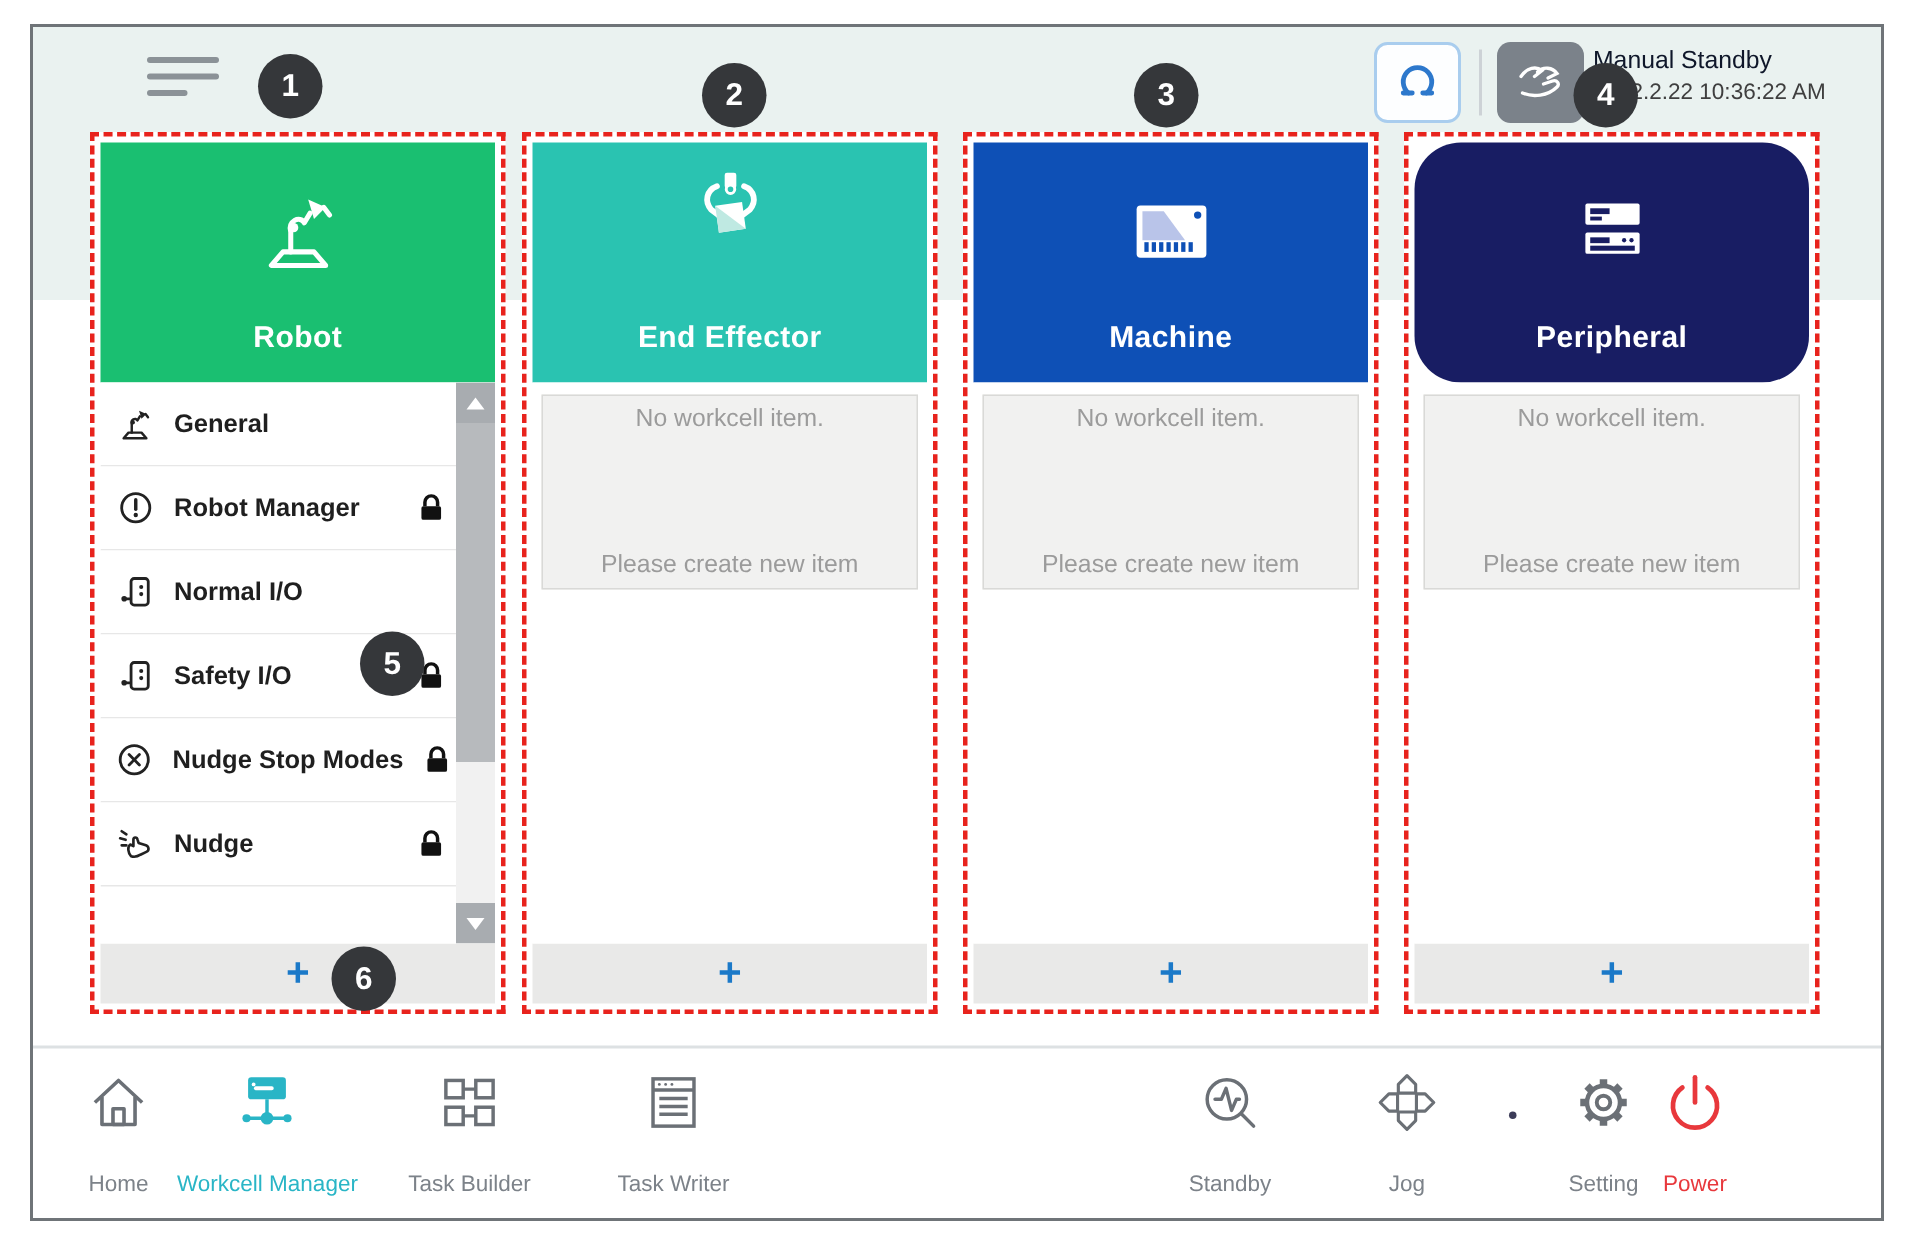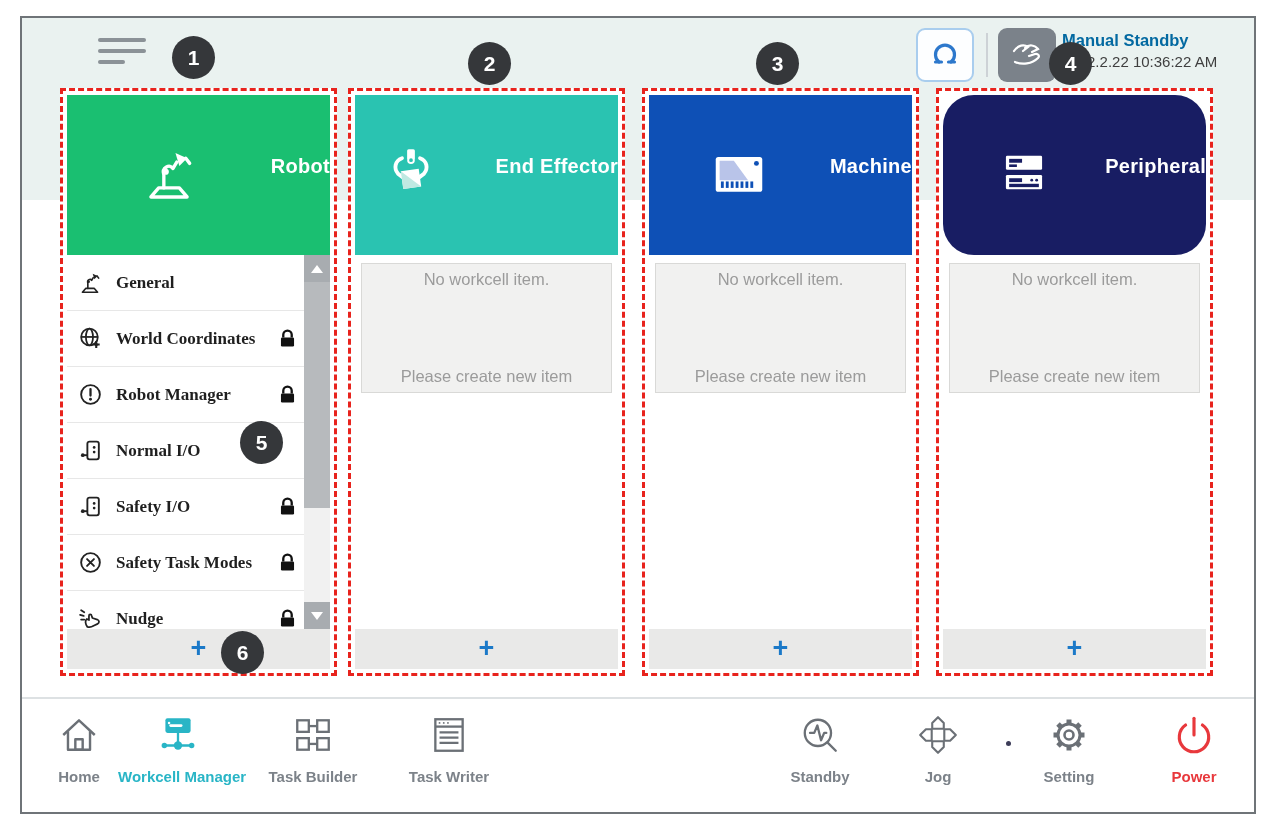--- a/index.html
+++ b/index.html
@@ -14,37 +14,37 @@
   .hamburger .bar{height:4px;background:#8b9297;border-radius:2px;margin-bottom:7px;}
   .hamburger .bar.short{width:27px;}
 
   .tool-btn{position:absolute;top:28px;width:58px;height:54px;border-radius:9px;
             display:flex;align-items:center;justify-content:center;box-sizing:border-box;cursor:pointer;}
   .gripper-btn{left:916px;background:#fdfeff;border:2px solid #a9cdee;}
   .hand-btn{left:998px;background:#7b828a;}
   .tb-divider{position:absolute;left:986px;top:33px;width:2px;height:44px;background:#cdd2d6;}
 
   .status-block{position:absolute;left:1062px;top:31px;width:200px;}
-  .status-mode{font-size:16.5px;font-weight:bold;color:#0369a1;}
+  .status-mode{font-size:16.5px;font-weight:normal;color:#0f172a;}
   .status-time{font-size:15px;color:#3f3f3f;margin-top:3px;}
 
   
   .col{position:absolute;top:88px;width:277px;height:588px;border:3px dashed #e8231d;
        box-sizing:border-box;background:#fff;padding:4px;display:flex;flex-direction:column;}
-  .col-header{height:160px;flex:0 0 160px;display:flex;align-items:center;
+  .col-header{height:160px;flex:0 0 160px;display:flex;flex-direction:column;align-items:center;
               justify-content:flex-end;cursor:pointer;}
   .col-icon{flex:1;display:flex;align-items:center;justify-content:center;width:100%;}
   .col-label{color:#fff;font-size:20px;font-weight:bold;margin-bottom:18px;letter-spacing:.3px;}
   .col-mid{flex:1;position:relative;overflow:hidden;background:#fff;}
 
   
   .rows{position:absolute;left:0;top:0;right:26px;bottom:0;}
   .row{height:56px;display:flex;align-items:center;gap:13px;padding-left:10px;
        border-bottom:1.5px solid #e7e7e7;box-sizing:border-box;cursor:pointer;background:#fff;}
-  .row-label{font-size:17px;font-weight:bold;color:#1f1f1f;white-space:nowrap;font-family:Liberation Serif, serif;}
+  .row-label{font-size:17px;font-weight:bold;color:#1f1f1f;white-space:nowrap;}
   .row .lock{margin-left:auto;margin-right:7px;display:flex;}
   .row-icon{display:flex;width:26px;justify-content:center;}
 
   
   .scrollbar{position:absolute;right:0;top:0;bottom:0;width:26px;background:#f1f1f1;}
   .sb-btn{position:absolute;left:0;width:26px;height:27px;background:#a8acb0;
           display:flex;align-items:center;justify-content:center;cursor:pointer;}
   .sb-btn.up{top:0;} .sb-btn.down{bottom:0;}
   .tri-up{width:0;height:0;border-left:6px solid transparent;border-right:6px solid transparent;
           border-bottom:8px solid #fff;}
@@ -63,21 +63,21 @@
 
   
   .callout{position:absolute;width:43px;height:43px;border-radius:50%;background:#35373a;
            color:#fff;font-size:21px;font-weight:bold;display:flex;align-items:center;
            justify-content:center;z-index:20;}
 
   
   .bottom-divider{position:absolute;left:22px;top:697px;width:1232px;height:2px;background:#dde1e3;}
   .nav-item{position:absolute;top:711px;width:120px;text-align:center;cursor:pointer;}
   .nav-icon{height:48px;display:flex;align-items:center;justify-content:center;}
-  .nav-label{font-size:15px;font-weight:bold;color:#7c8289;margin-top:9px;white-space:nowrap;}
+  .nav-label{font-size:15px;font-weight:normal;color:#7c8289;margin-top:22px;white-space:nowrap;}
   .nav-item.active .nav-label{color:#29b5c6;}
   .nav-item.power .nav-label{color:#e8383c;}
   .nav-dot{position:absolute;left:1006px;top:741px;width:5px;height:5px;border-radius:50%;background:#3c3c58;}
 
   svg{display:block;}
 </style>
 </head>
 <body>
 
 <div id="app">
@@ -136,38 +136,20 @@
               <path d="M20 34 V24 C18 18 25 15 27 19 L30 14"></path>
               <circle cx="21.5" cy="21.5" r="2.4" fill="#222" stroke="none"></circle>
               <polygon points="29,7 38,11 32,17" fill="#222" stroke="none"></polygon>
               <path d="M37 11 L40 15"></path>
             </svg>
           </span>
           <span class="row-label">General</span>
         </div>
         <div class="row">
           <span class="row-icon">
-            <svg width="25" height="25" viewBox="0 0 24 24" fill="none" stroke="#222" stroke-width="1.7">
-              <circle cx="11" cy="10.5" r="8"></circle>
-              <ellipse cx="11" cy="10.5" rx="3.4" ry="8"></ellipse>
-              <path d="M3 10.5 H19"></path>
-              <path d="M17.5 14.5 V21 M14.2 17.8 H20.8" stroke-width="2"></path>
-              <circle cx="17.5" cy="17.8" r="1.6" fill="#222" stroke="none"></circle>
-            </svg>
-          </span>
-          <span class="row-label">World Coordinates</span>
-          <span class="lock">
-            <svg width="19" height="19" viewBox="0 0 18 18" fill="none">
-              <path d="M5 8 V5.5 a4 4 0 0 1 8 0 V8" stroke="#111" stroke-width="2.2"></path>
-              <rect x="2.8" y="8" width="12.4" height="8.6" rx="1.2" fill="#111"></rect>
-            </svg>
-          </span>
-        </div>
-        <div class="row">
-          <span class="row-icon">
             <svg width="25" height="25" viewBox="0 0 24 24" fill="none" stroke="#222" stroke-width="1.8">
               <circle cx="12" cy="12" r="9"></circle>
               <path d="M12 6.8 V13" stroke-width="2.2" stroke-linecap="round"></path>
               <circle cx="12" cy="16.6" r="1.4" fill="#222" stroke="none"></circle>
             </svg>
           </span>
           <span class="row-label">Robot Manager</span>
           <span class="lock">
             <svg width="19" height="19" viewBox="0 0 18 18" fill="none">
               <path d="M5 8 V5.5 a4 4 0 0 1 8 0 V8" stroke="#111" stroke-width="2.2"></path>
@@ -205,21 +187,21 @@
             </svg>
           </span>
         </div>
         <div class="row">
           <span class="row-icon">
             <svg width="25" height="25" viewBox="0 0 24 24" fill="none" stroke="#222" stroke-width="1.8" stroke-linecap="round">
               <circle cx="12" cy="12" r="9"></circle>
               <path d="M8.7 8.7 L15.3 15.3 M15.3 8.7 L8.7 15.3"></path>
             </svg>
           </span>
-          <span class="row-label">Safety Task Modes</span>
+          <span class="row-label">Nudge Stop Modes</span>
           <span class="lock">
             <svg width="19" height="19" viewBox="0 0 18 18" fill="none">
               <path d="M5 8 V5.5 a4 4 0 0 1 8 0 V8" stroke="#111" stroke-width="2.2"></path>
               <rect x="2.8" y="8" width="12.4" height="8.6" rx="1.2" fill="#111"></rect>
             </svg>
           </span>
         </div>
         <div class="row">
           <span class="row-icon">
             <svg width="25" height="25" viewBox="0 0 24 24" fill="none" stroke="#222" stroke-width="1.7" stroke-linecap="round" stroke-linejoin="round">
@@ -429,21 +411,21 @@
           <path d="M21 10 V5.5"></path>
             <path d="M28.8 13.2 L32 10"></path>
         </g>
         <circle cx="21" cy="21" r="11" stroke-width="3"></circle>
         <circle cx="21" cy="21" r="4.5" stroke-width="2.6"></circle>
       </svg>
     </div>
     <div class="nav-label">Setting</div>
   </div>
 
-  <div class="nav-item power" style="left:1134px">
+  <div class="nav-item power" style="left:1070px">
     <div class="nav-icon">
       <svg width="42" height="42" viewBox="0 0 40 40" fill="none" stroke="#e8383c" stroke-width="3" stroke-linecap="round">
         <path d="M28 10.5 A14 14 0 1 1 12 10.5"></path>
         <path d="M20 4 V20"></path>
       </svg>
     </div>
     <div class="nav-label">Power</div>
   </div>
 </div>
 

